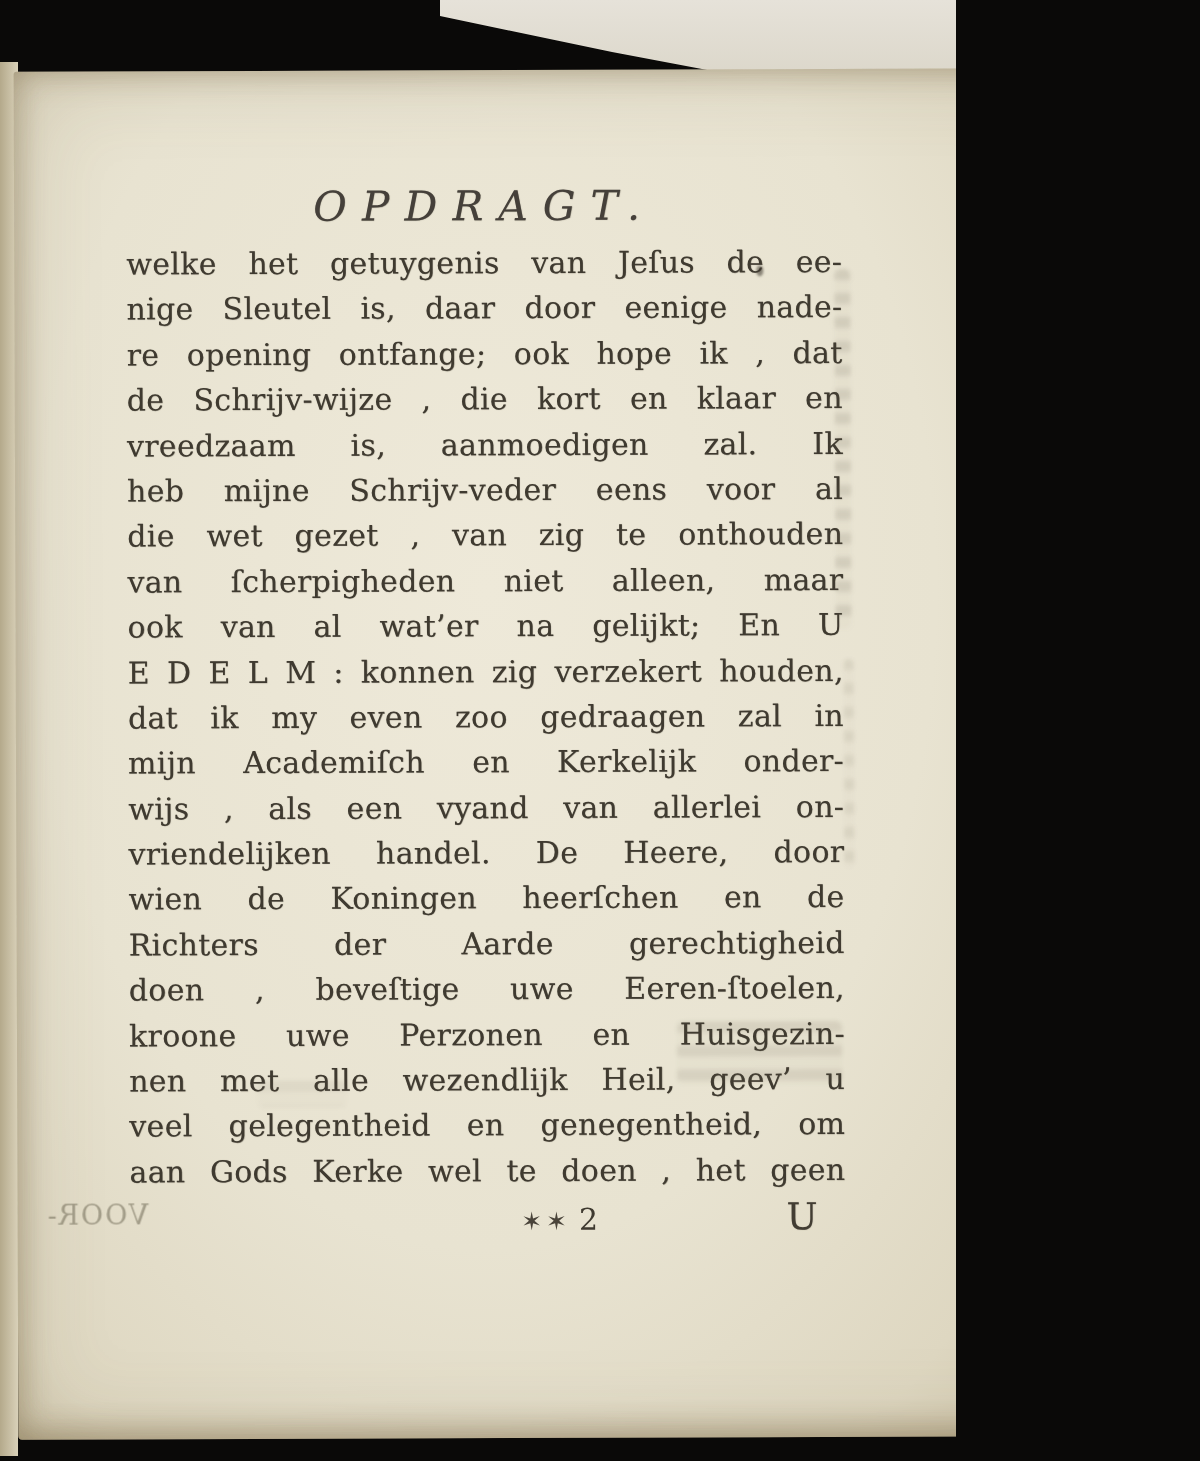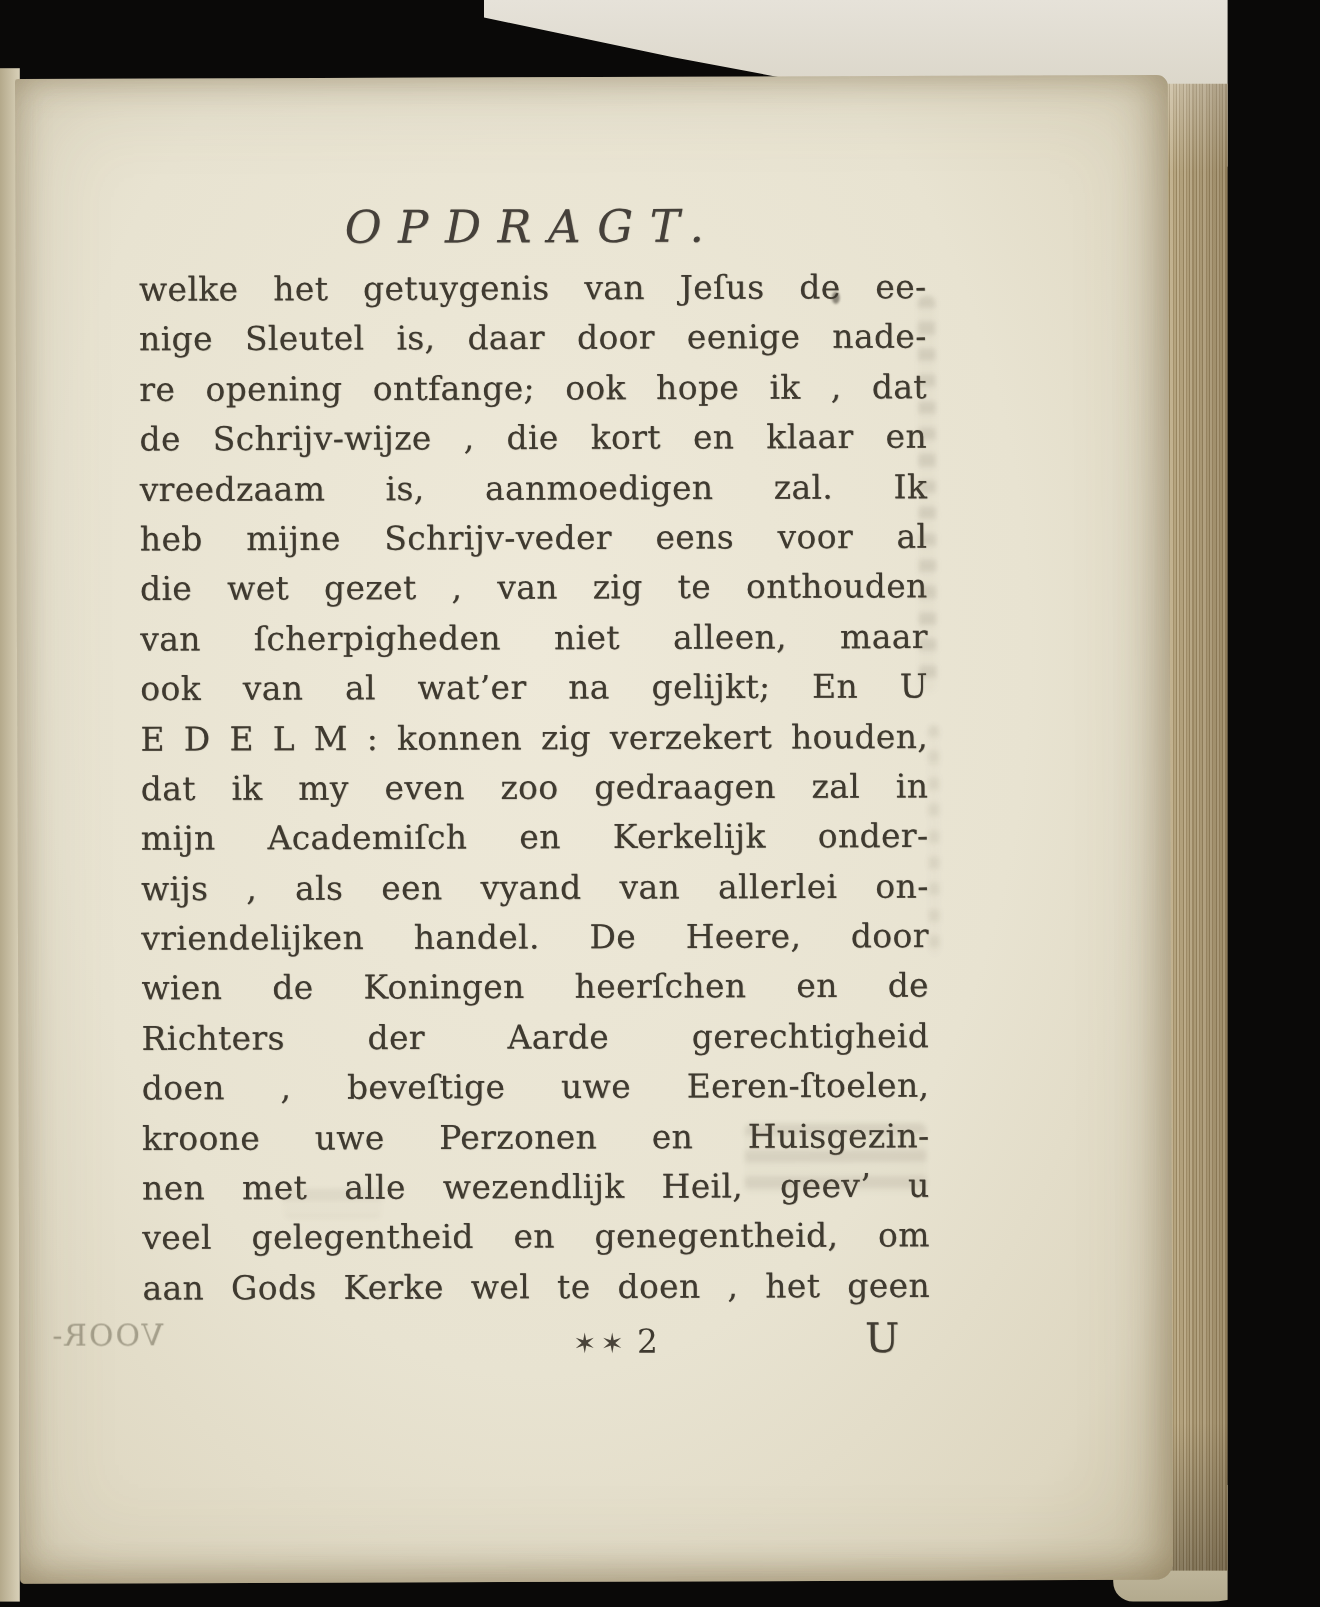--- a/index.html
+++ b/index.html
@@ -1,20 +1,19 @@
 <!DOCTYPE html>
 <html><head>
 <meta charset="utf-8">
 <style>
   html,body{margin:0;padding:0;background:#0a0908;}
   .photo{
-    position:relative;width:1068px;height:1461px;overflow:hidden;
+    position:relative;width:956px;height:1461px;overflow:hidden;
     background:#0a0908;
     font-family:"DejaVu Serif", serif;
-    padding-left:48px;
   }
   
   .vellum-top{
     position:absolute;left:0;top:0;width:1200px;height:170px;
     background:linear-gradient(180deg,#e6e2d9 0%,#d6d1c2 70%,#bdb7a6 100%);
     clip-path:polygon(440px 0px,1200px 0px,1200px 168px,1118px 152px,845px 96px,612px 52px,440px 16px);
   }
   .cover-right{
     position:absolute;left:1144px;top:110px;width:20px;height:1300px;
     background:linear-gradient(90deg,#cdc3a6,#9e9276);

